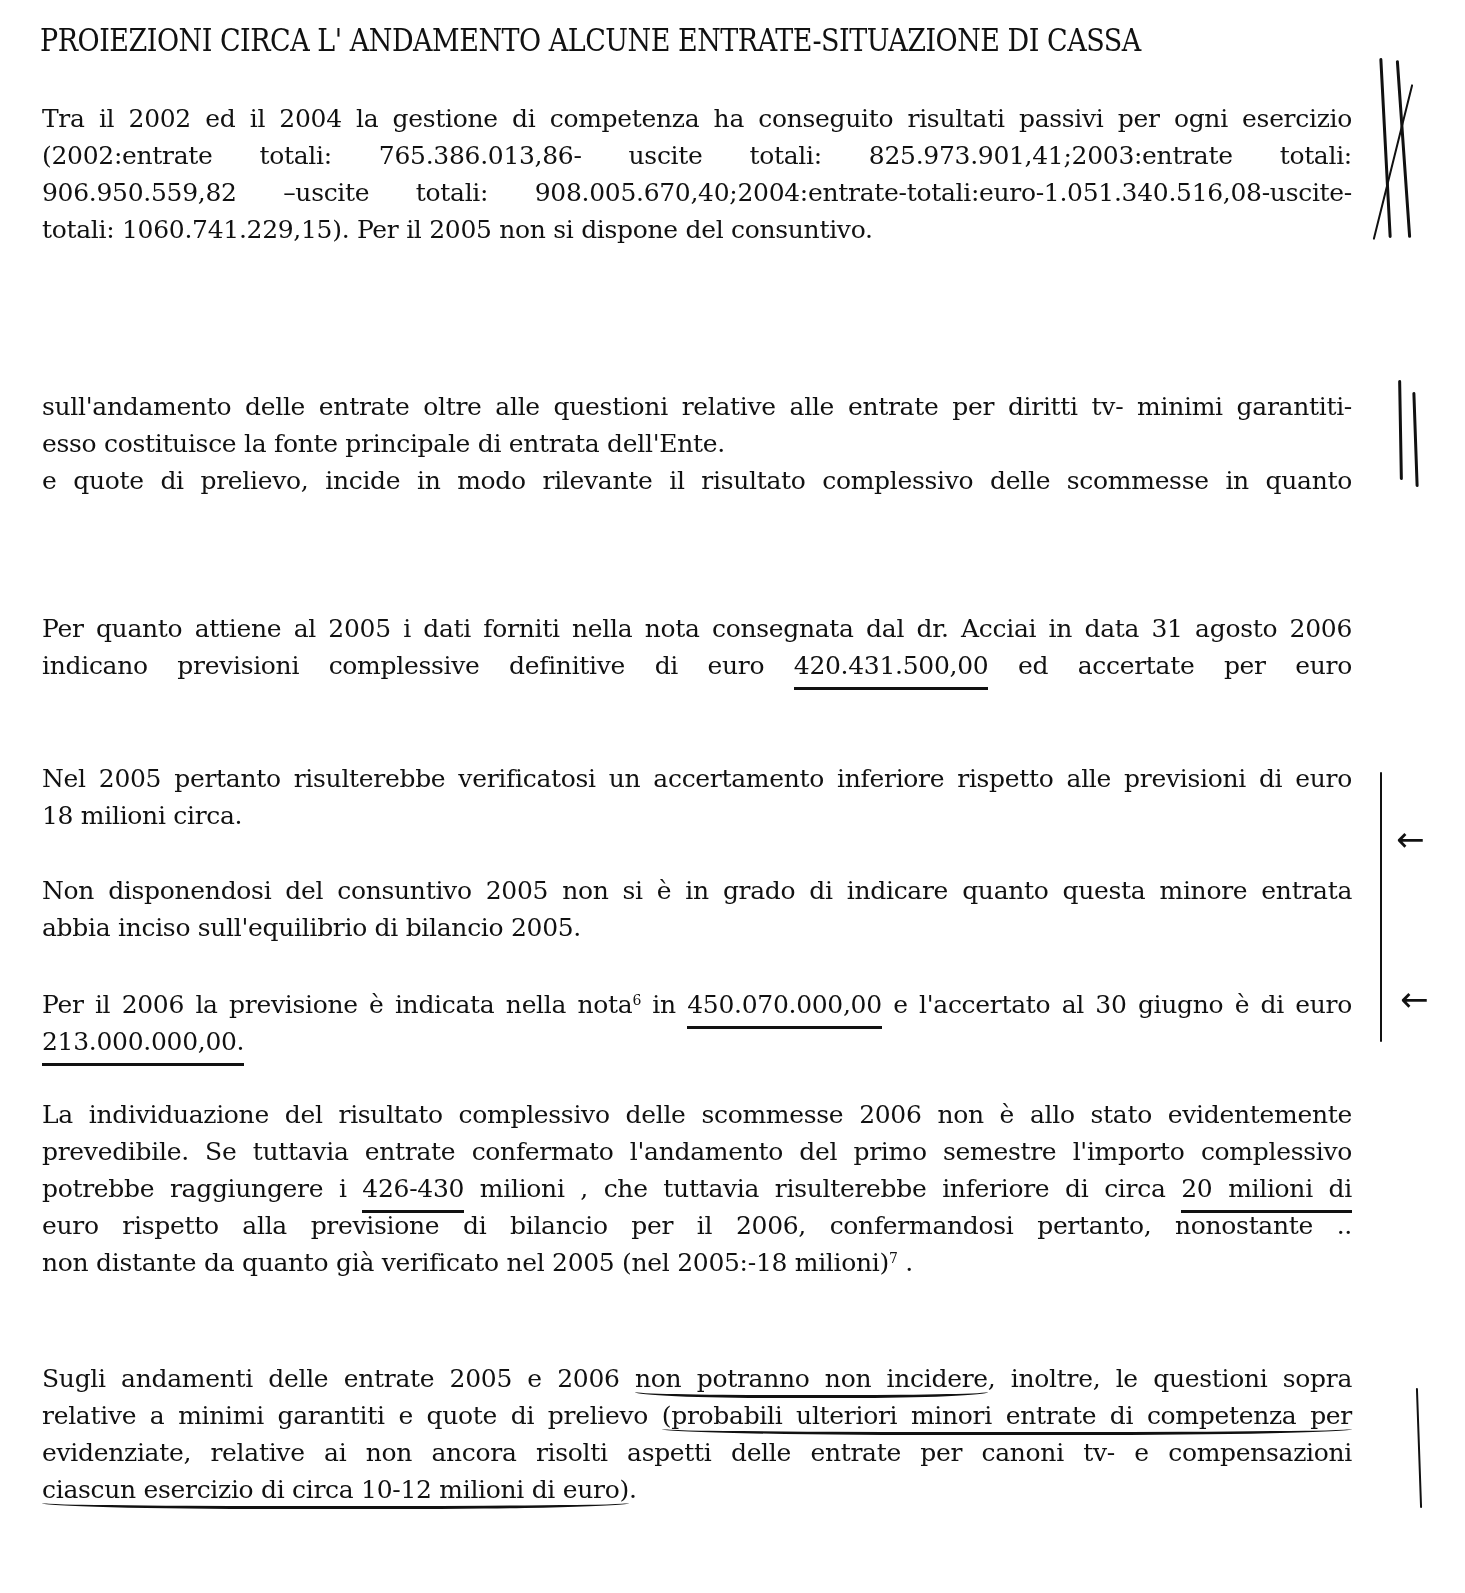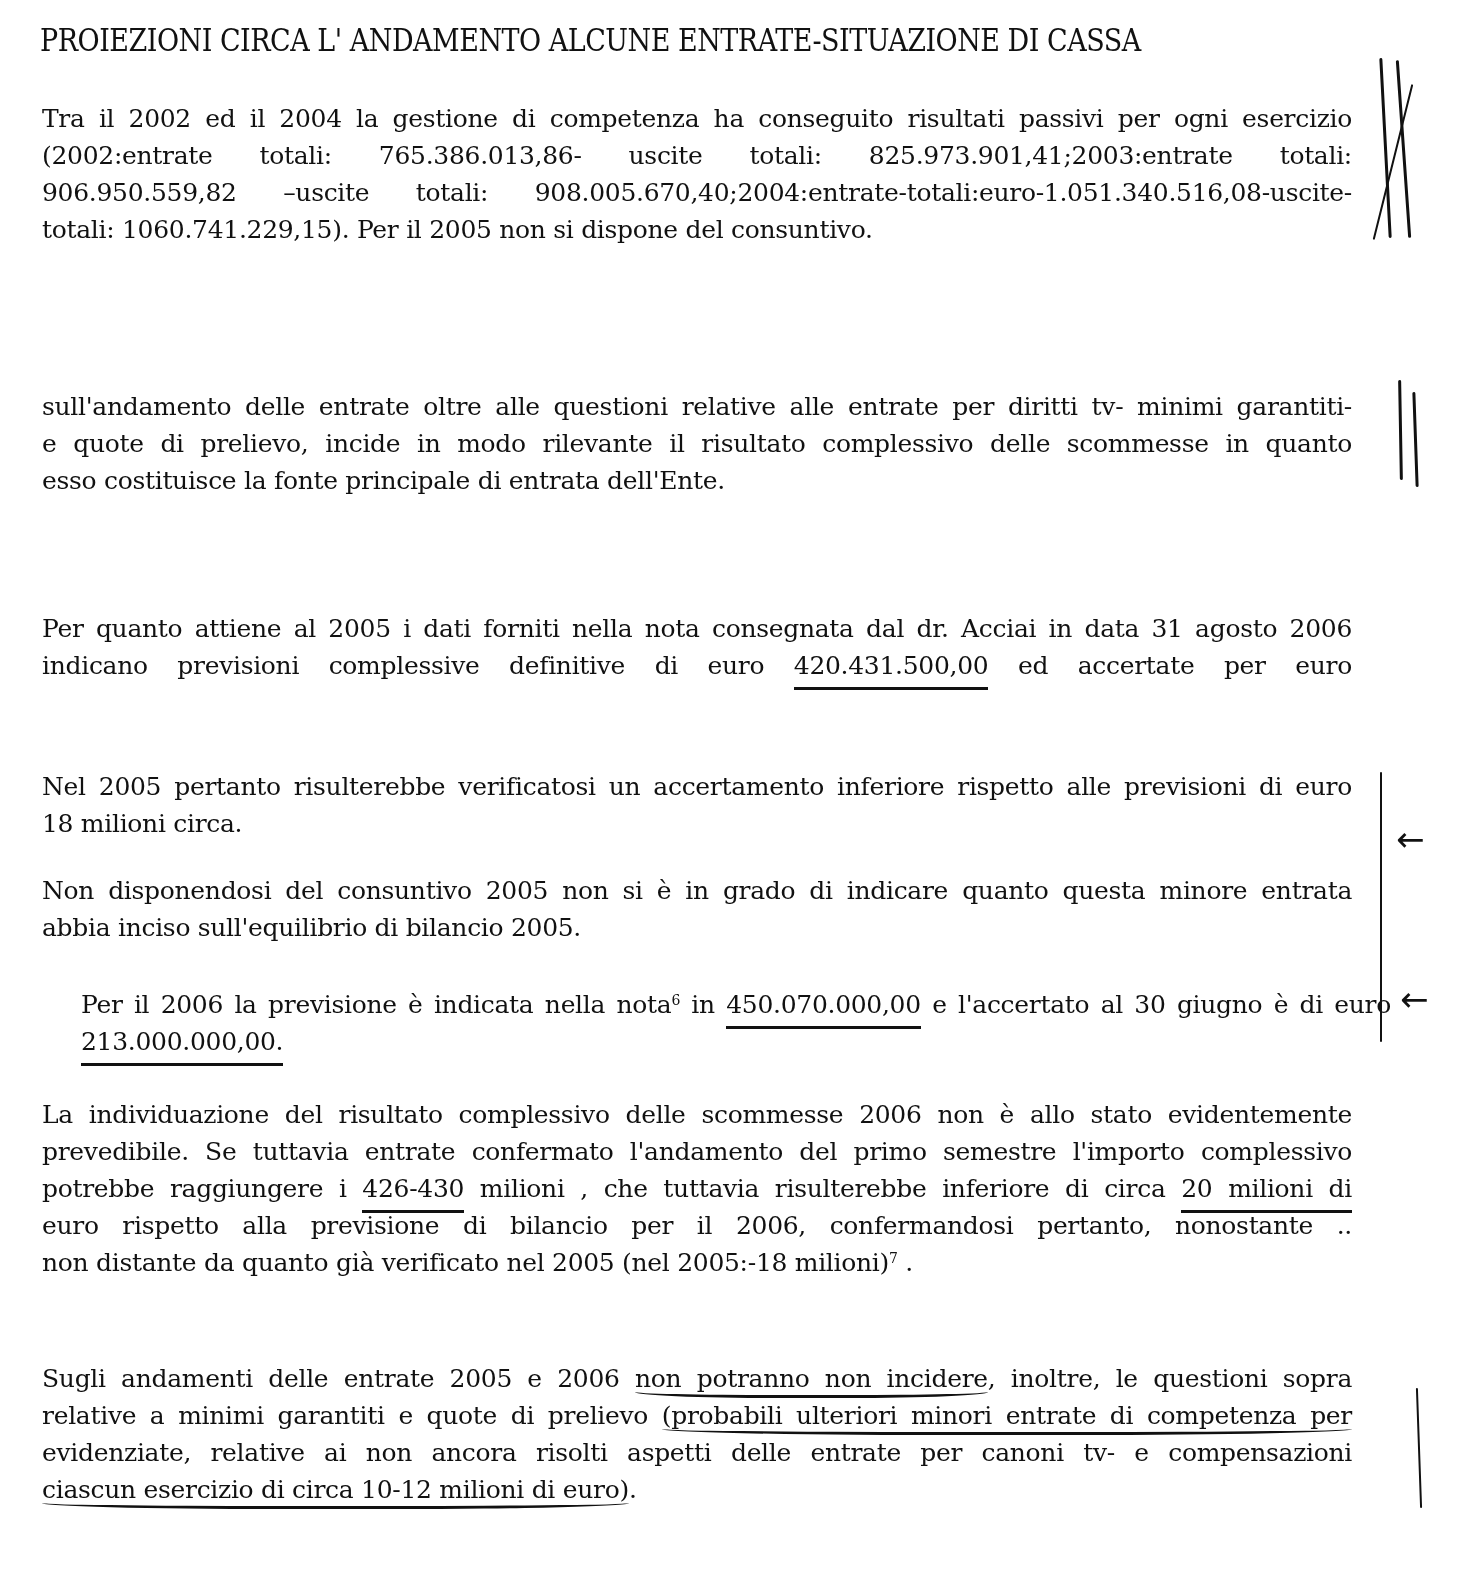--- a/index.html
+++ b/index.html
@@ -37,45 +37,45 @@
 
   <div class="para" style="top:100px;">
     <span class="line just">Tra il 2002 ed il 2004 la gestione di competenza ha conseguito risultati passivi per ogni esercizio</span>
     <span class="line just">(2002:entrate totali: 765.386.013,86- uscite totali: 825.973.901,41;2003:entrate totali:</span>
     <span class="line just">906.950.559,82 –uscite totali: 908.005.670,40;2004:entrate-totali:euro-1.051.340.516,08-uscite-</span>
     <span class="line">totali: 1060.741.229,15). Per il 2005 non si dispone del consuntivo.</span>
   </div>
 
   <div class="para" style="top:388px;">
     <span class="line just">sull'andamento delle entrate oltre alle questioni relative alle entrate per diritti tv- minimi garantiti-</span>
+    <span class="line">esso costituisce la fonte principale di entrata dell'Ente.</span>
     <span class="line just">e quote di prelievo, incide in modo rilevante il risultato complessivo delle scommesse in quanto</span>
-    <span class="line">esso costituisce la fonte principale di entrata dell'Ente.</span>
   </div>
 
 
   <div class="para" style="top:610px;">
     <span class="line just">Per quanto attiene al 2005 i dati forniti nella nota consegnata dal dr. Acciai in data 31 agosto 2006</span>
     <span class="line just">
       <span>indicano previsioni complessive definitive di euro</span>
       <u class="hl">420.431.500,00</u>
       <span>ed accertate per euro</span>
     </span>
   </div>
 
-  <div class="para" style="top:760px;margin-top:8px;">
+  <div class="para" style="top:760px;">
     <span class="line just">Nel 2005 pertanto risulterebbe verificatosi un accertamento inferiore rispetto alle previsioni di euro</span>
     <span class="line">18 milioni circa.</span>
   </div>
 
   <div class="para" style="top:872px;">
     <span class="line just">Non disponendosi del consuntivo 2005 non si è in grado di indicare quanto questa minore entrata</span>
     <span class="line">abbia inciso sull'equilibrio di bilancio 2005.</span>
   </div>
 
-  <div class="para" style="top:986px;margin-left:39px;">
+  <div class="para" style="top:986px;">
     <span class="line just">
       <span>Per il 2006 la previsione è indicata nella nota</span><sup>6</sup>
       <span>in</span>
       <u class="hl">450.070.000,00</u>
       <span>e l'accertato al 30 giugno è di euro</span>
     </span>
     <span class="line">
       <u class="hl">213.000.000,00.</u>
     </span>
   </div>

